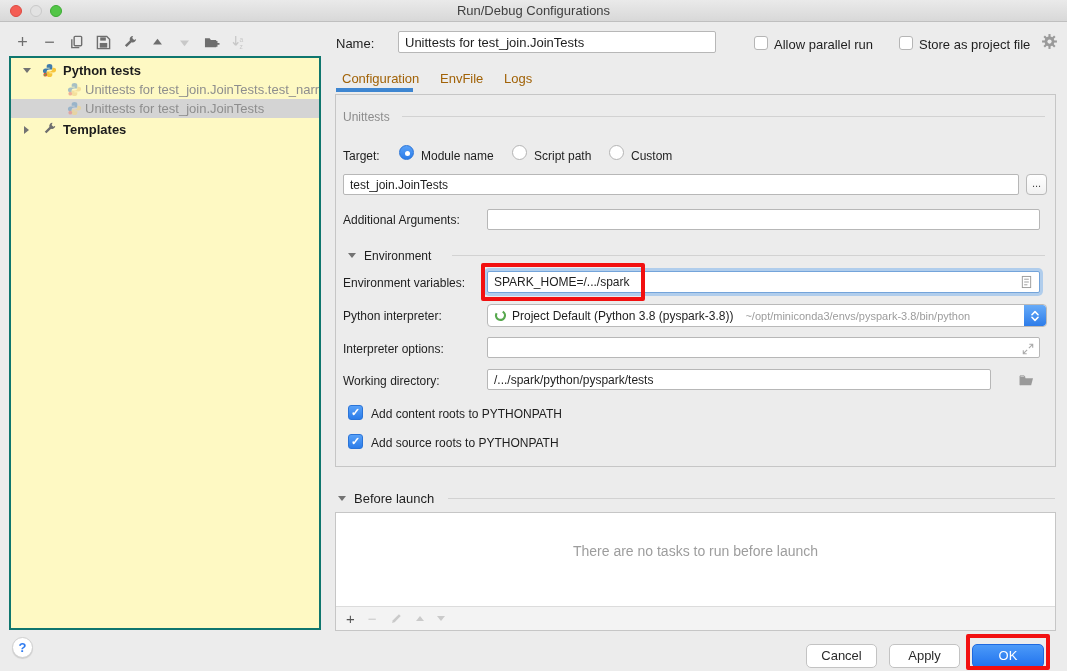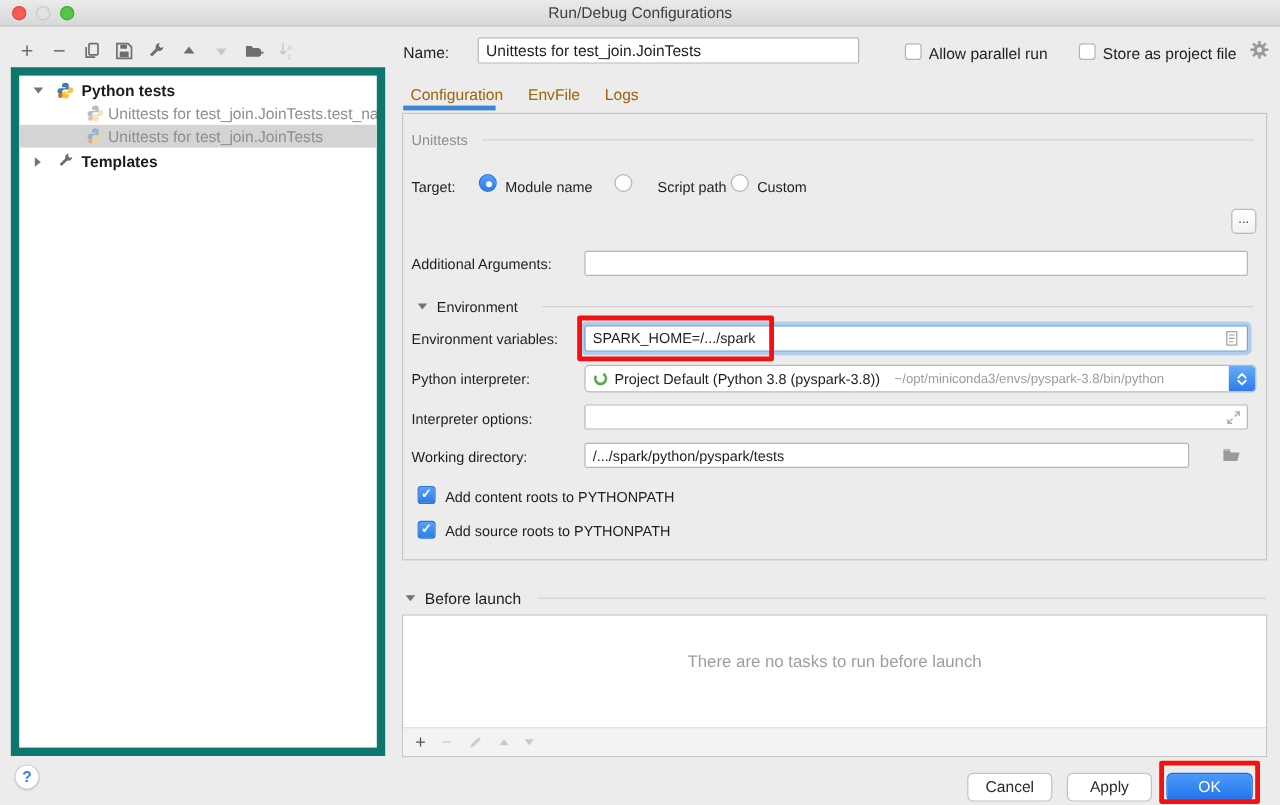--- a/index.html
+++ b/index.html
@@ -18,21 +18,21 @@
   .tl-green { left:50px; background:#53c647; border:1px solid #3cab33; }
 
   
   .side-toolbar { position:absolute; left:14px; top:32px; height:20px; display:flex; align-items:center; gap:10px; }
   .tb-ic { width:17px; height:17px; display:flex; align-items:center; justify-content:center;
     color:#6e6e6e; font-size:16px; }
   .tb-ic svg { display:block; }
   .tb-ic.disabled { color:#c8c8c8; }
 
   .tree-panel { position:absolute; left:9px; top:56px; width:312px; height:574px;
-    background:#ffffff; border:7px solid #0f766e; overflow:hidden; }
+    background:#fef9c3; border:2px solid #0f766e; overflow:hidden; }
   .tree-row { position:absolute; left:0; width:100%; height:19px; font-size:13px; line-height:19px;
     white-space:nowrap; overflow:hidden; }
   .tree-row.selected { background:#d4d4d4; }
   .tree-label-bold { font-weight:bold; color:#1c1c1c; }
   .tree-label-gray { color:#8e8e8e; }
   .tri-down { width:0; height:0; border-left:4px solid transparent; border-right:4px solid transparent; border-top:5px solid #737373; display:inline-block; }
   .tri-right { width:0; height:0; border-top:4px solid transparent; border-bottom:4px solid transparent; border-left:5px solid #737373; display:inline-block; }
 
   
   .lbl13 { position:absolute; font-size:13px; color:#1e1e1e; }
@@ -212,24 +212,25 @@
 <div class="tab-underline"></div>
 
 <div class="config-panel">
   <span class="grp-title" style="left:7px; top:15px;">Unittests</span>
   <div class="sep" style="left:66px; right:10px; top:21px;"></div>
 
   <span class="lbl12" style="left:7px; top:54px;">Target:</span>
   <span class="radio sel" style="left:63px; top:50px;"></span>
   <span class="lbl12" style="left:85px; top:54px;">Module name</span>
   <span class="radio" style="left:176px; top:50px;"></span>
-  <span class="lbl12" style="left:212px; top:54px;">Script path</span>
+  <span class="lbl12" style="left:198px; top:54px;">Script path</span>
   <span class="radio" style="left:273px; top:50px;"></span>
   <span class="lbl12" style="left:295px; top:54px;">Custom</span>
 
+  <input class="fld" style="left: 7px; top: 79px; width: 676px; height: 21px;" value="test_join.JoinTests">
   <span class="btn-sm" style="left:690px; top:79px;">...</span>
 
   <span class="lbl12" style="left:7px; top:118px;">Additional Arguments:</span>
   <input class="fld" style="left: 151px; top: 114px; width: 553px; height: 21px;" value="">
 
   <span class="tri-down" style="position:absolute; left:12px; top:158px;"></span>
   <span class="lbl12" style="left:28px; top:154px;">Environment</span>
   <div class="sep" style="left:116px; right:10px; top:160px;"></div>
 
   <span class="lbl12" style="left:7px; top:181px;">Environment variables:</span>

